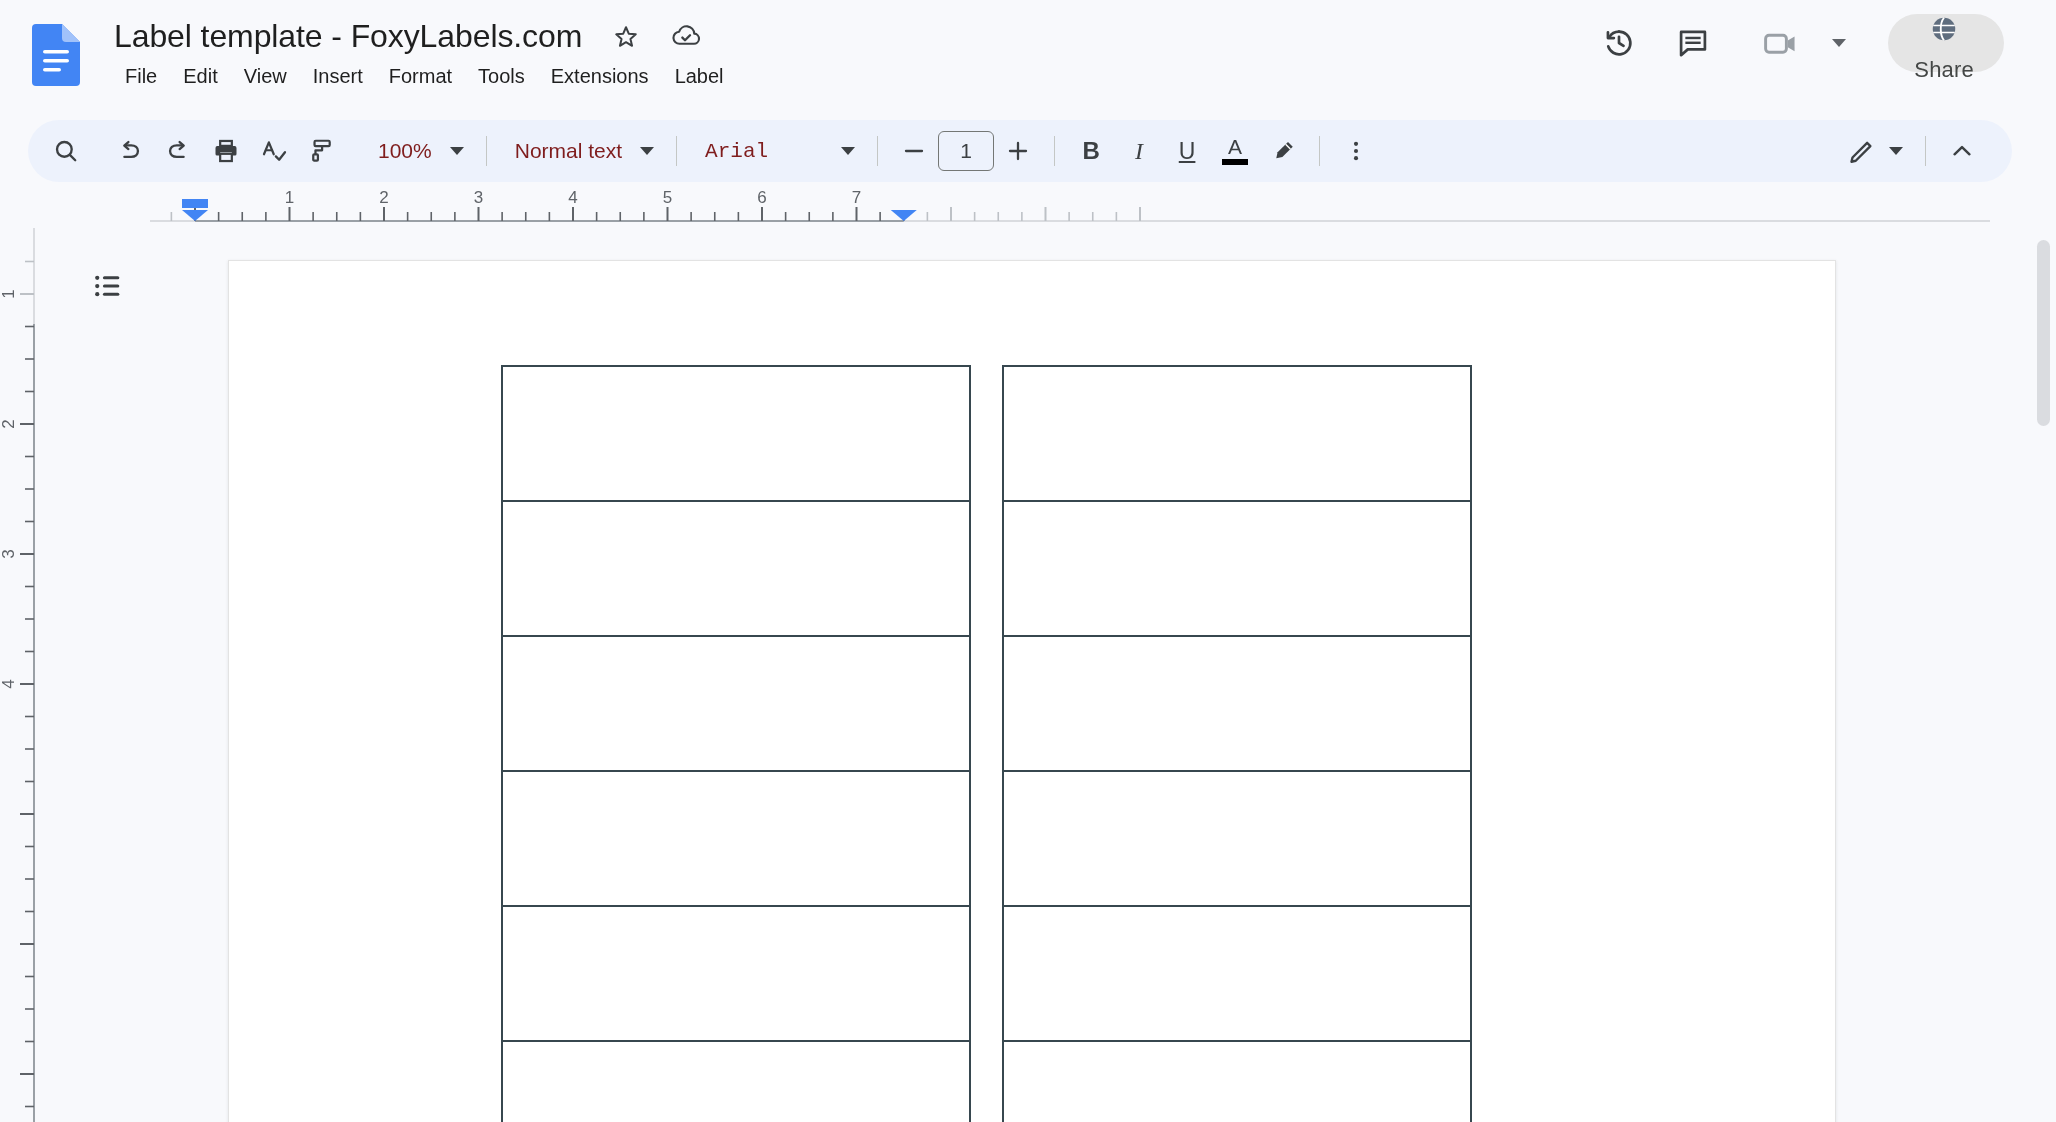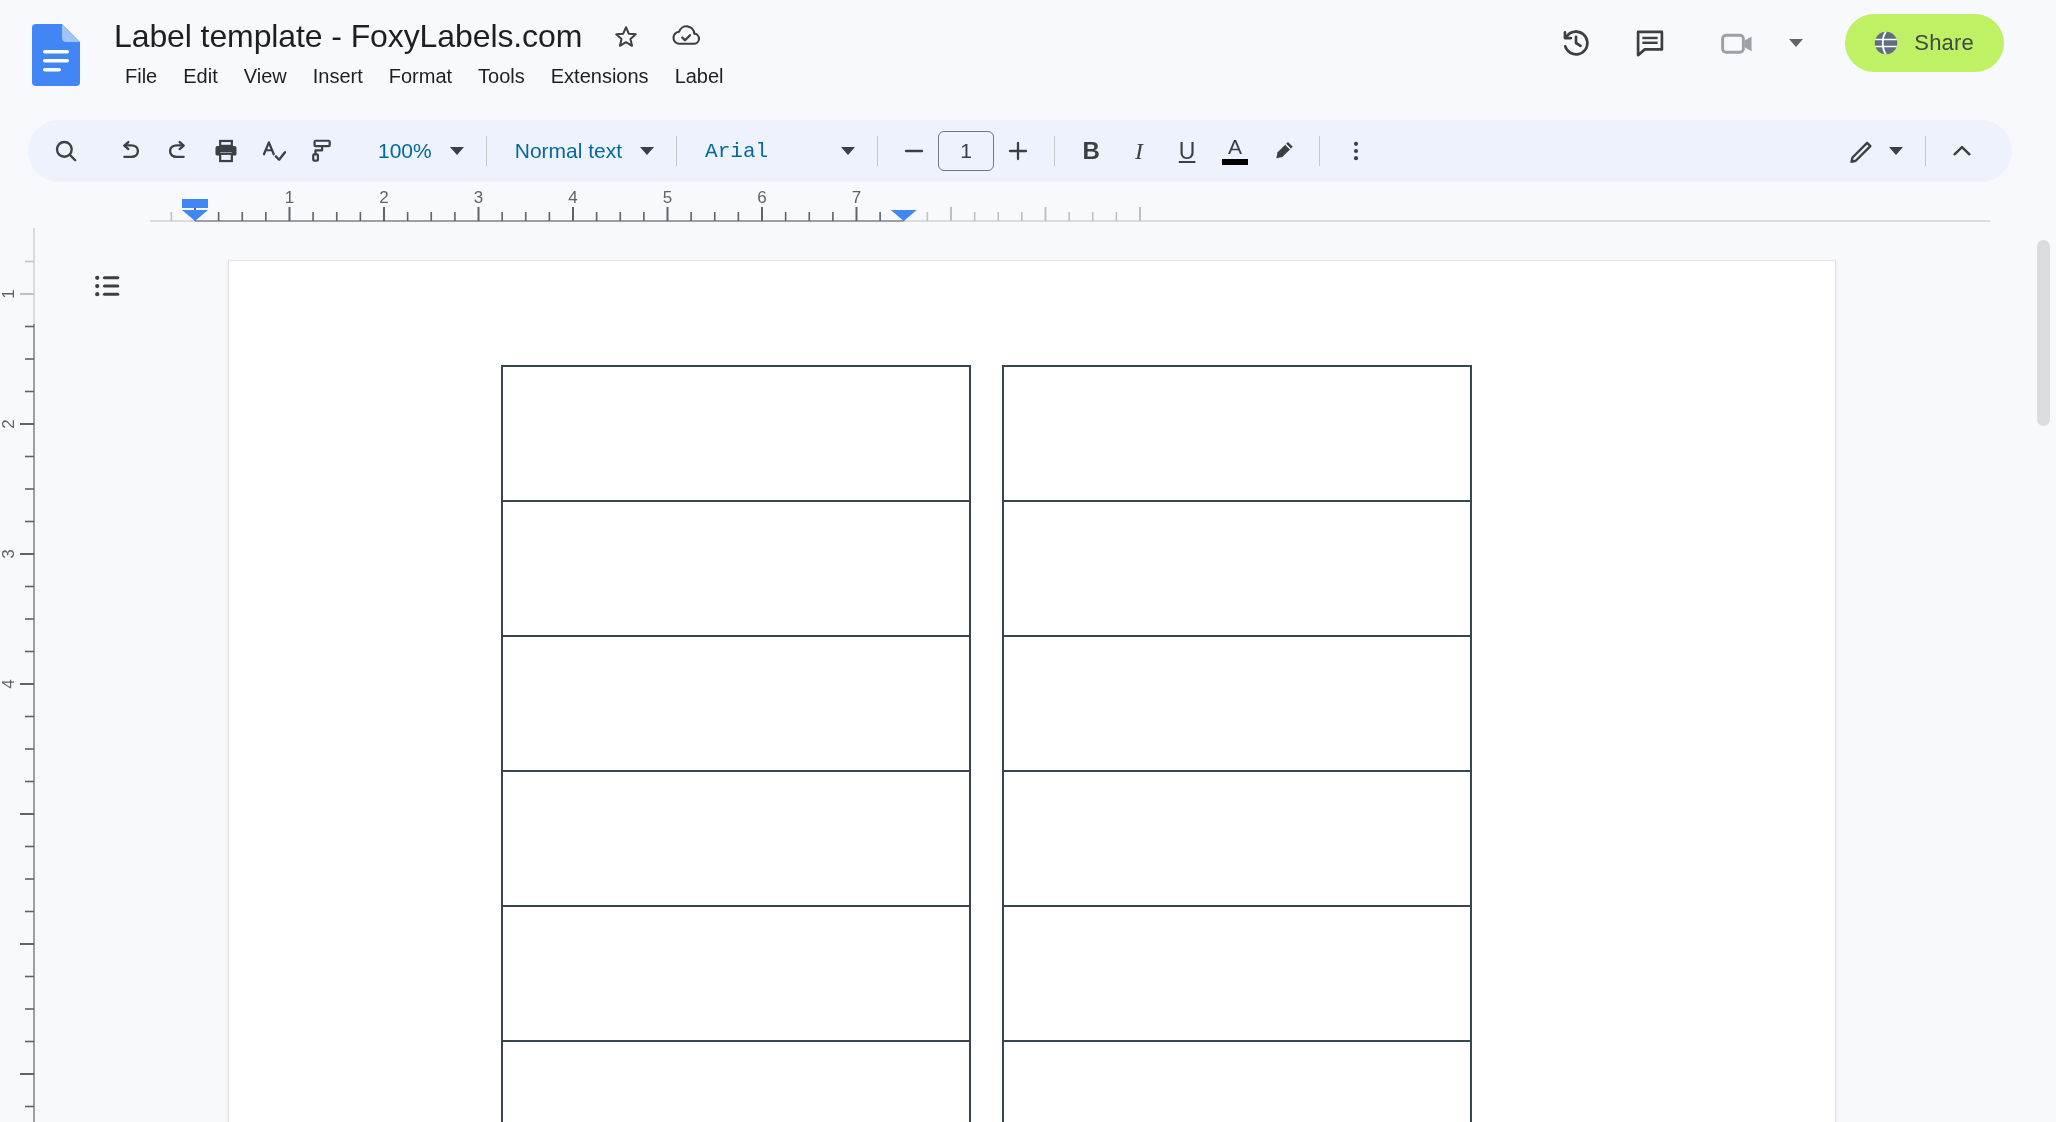--- a/index.html
+++ b/index.html
@@ -60,22 +60,22 @@
   .caret-down {
     width: 0; height: 0;
     border-left: 7px solid transparent;
     border-right: 7px solid transparent;
     border-top: 8px solid #5f6368;
     margin-left: 14px;
   }
   .share-btn {
     display: flex; align-items: center; gap: 13px;
     height: 58px; padding: 0 30px 0 26px;
-    background: #bef264; border-radius: 29px;
-    margin-left: 36px; margin-right: 52px;
+    background: #e5e5e5; border-radius: 29px;
+    margin-left: 36px; margin-right: 52px; flex-direction: column;
   }
   .share-label { font-size: 22px; color: #444746; letter-spacing: 0.2px; }
 
   
   .toolbar {
     position: absolute; left: 28px; top: 120px;
     width: 1984px; height: 62px;
     background: #edf2fc; border-radius: 31px;
     display: flex; align-items: center;
   }
@@ -84,21 +84,21 @@
     display: flex; align-items: center; justify-content: center;
     flex: none;
   }
   .tb-sep {
     width: 1px; height: 30px; background: #c4c7c5; margin: 0 12px; flex: none;
   }
   .tb-drop {
     display: flex; align-items: center; height: 46px;
     padding: 0 10px 0 16px; border-radius: 6px; flex: none;
   }
-  .tb-drop-label { font-size: 21px; color: #0369a1; white-space: nowrap; }
+  .tb-drop-label { font-size: 21px; color: #7f1d1d; white-space: nowrap; }
   .tb-caret {
     width: 0; height: 0;
     border-left: 7px solid transparent;
     border-right: 7px solid transparent;
     border-top: 8px solid #3c4043;
     margin-left: 18px;
   }
   .fontsize-box {
     width: 56px; height: 40px; border: 1px solid #747775; border-radius: 6px;
     display: flex; align-items: center; justify-content: center;

